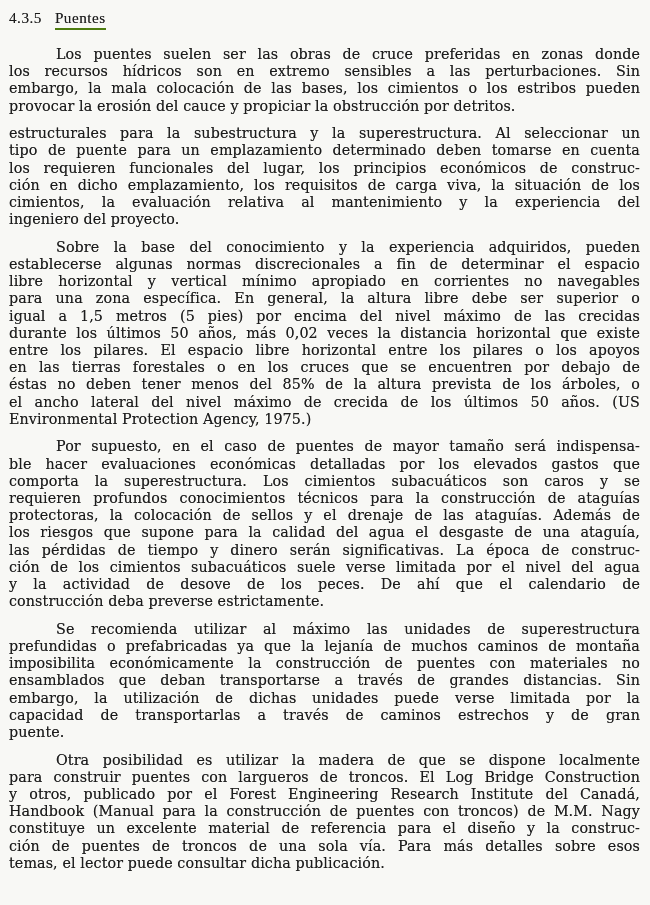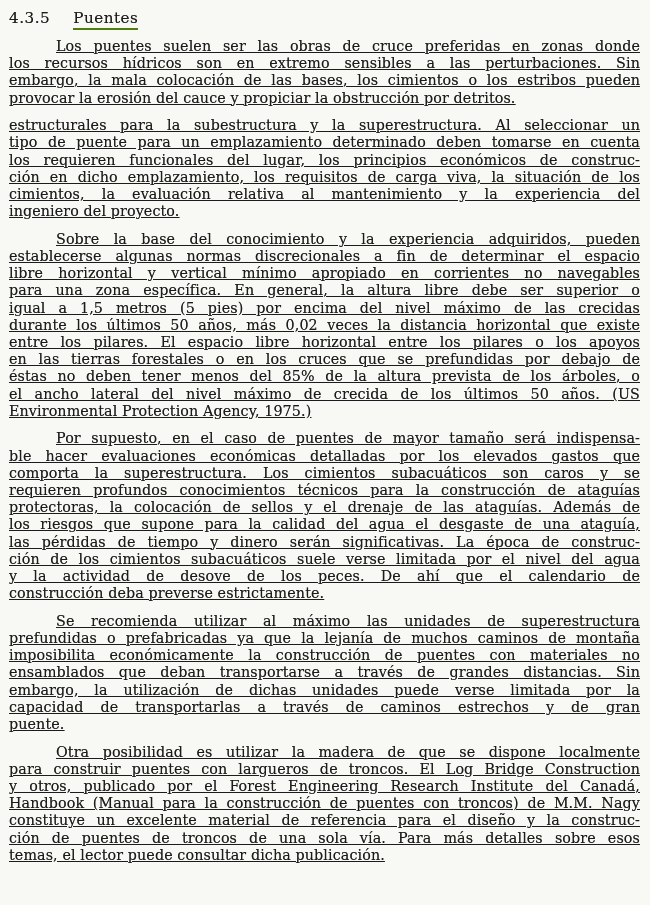--- a/index.html
+++ b/index.html
@@ -16,32 +16,32 @@
     color: #1c1c1c;
     font-family: "DejaVu Serif", serif;
     font-size: 14.3px;
     padding: 9px 10px 0 9px;
     overflow: hidden;
     text-shadow: 0 0 0.4px rgba(20,20,20,0.55);
   }
   .heading {
     display: flex;
     align-items: baseline;
-    gap: 23px;
+    gap: 13px;
     font-size: 15.2px;
-    margin-bottom: 8px;
+    margin-bottom: 16px;
     letter-spacing: 0.5px;
+    font-family: Liberation Serif, serif;
   }
   .heading-title {
     border-bottom: 2px solid #4d7c0f;
     padding-bottom: 1px;
   }
   .para {
     margin-top: 10.5px;
-    text-decoration: underline;
   }
   .para:first-child {
     margin-top: 0;
   }
   .line {
     line-height: 17.2px;
     height: 17.2px;
     text-align: justify;
     text-align-last: justify;
     letter-spacing: 0.1px;
@@ -78,21 +78,21 @@
         <div class="line last">ingeniero del proyecto.</div>
       </div>
       <div class="para">
         <div class="line first">Sobre la base del conocimiento y la experiencia adquiridos, pueden</div>
         <div class="line">establecerse algunas normas discrecionales a fin de determinar el espacio</div>
         <div class="line">libre horizontal y vertical mínimo apropiado en corrientes no navegables</div>
         <div class="line">para una zona específica.  En general, la altura libre debe ser superior o</div>
         <div class="line">igual a 1,5 metros (5 pies) por encima del nivel máximo de las crecidas</div>
         <div class="line">durante los últimos 50 años, más 0,02 veces la distancia horizontal que existe</div>
         <div class="line">entre los pilares.  El espacio libre horizontal entre los pilares o los apoyos</div>
-        <div class="line">en las tierras forestales o en los cruces que se prefundidas por debajo de</div>
+        <div class="line">en las tierras forestales o en los cruces que se encuentren por debajo de</div>
         <div class="line">éstas no deben tener menos del 85% de la altura prevista de los árboles, o</div>
         <div class="line">el ancho lateral del nivel máximo de crecida de los últimos 50 años. (US</div>
         <div class="line last">Environmental Protection Agency, 1975.)</div>
       </div>
       <div class="para">
         <div class="line first">Por supuesto, en el caso de puentes de mayor tamaño será indispensa-</div>
         <div class="line">ble hacer evaluaciones económicas detalladas por los elevados gastos que</div>
         <div class="line">comporta la superestructura. Los cimientos subacuáticos son caros y se</div>
         <div class="line">requieren profundos conocimientos técnicos para la construcción de ataguías</div>
         <div class="line">protectoras, la colocación de sellos y el drenaje de las ataguías.  Además de</div>

